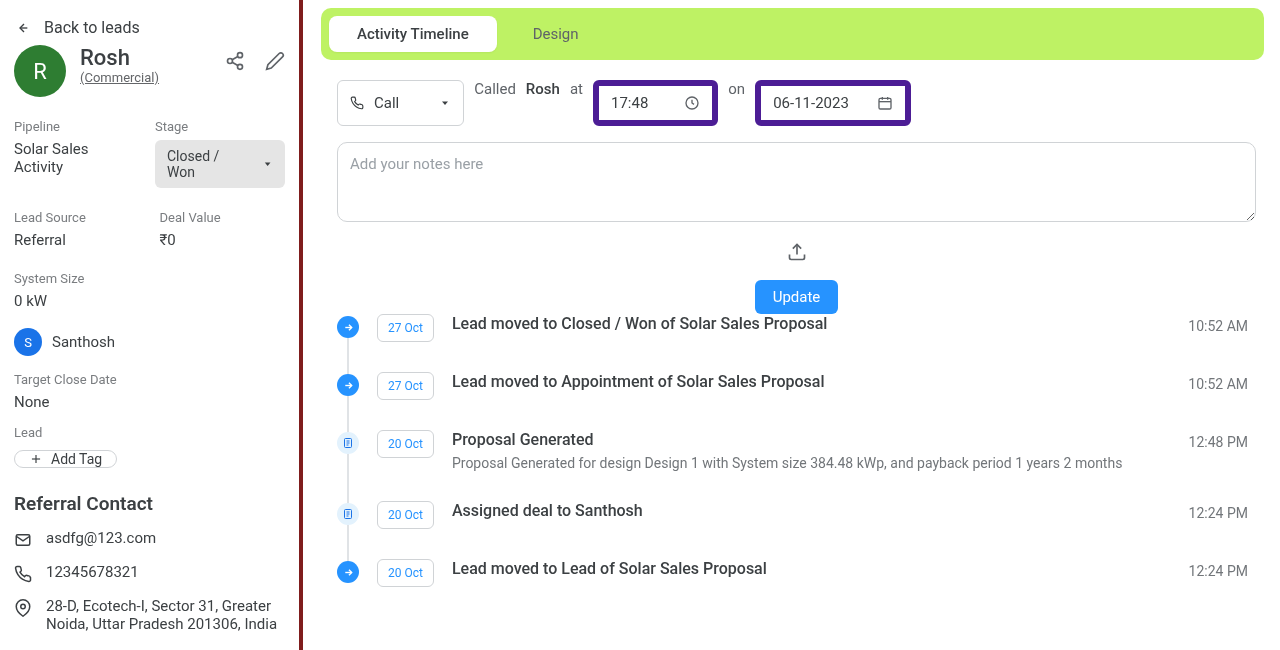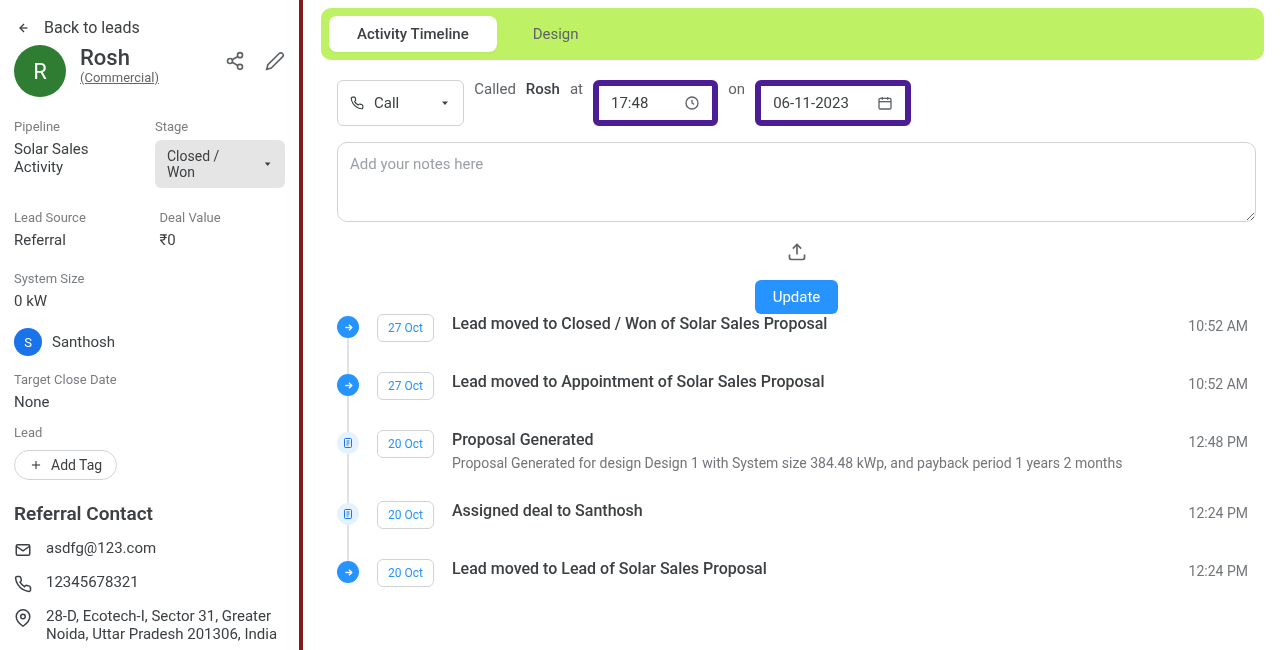--- a/index.html
+++ b/index.html
@@ -118,21 +118,21 @@
     .owner-name {
       font-size: 15px;
     }
     .add-tag-btn {
       display: inline-flex;
       align-items: center;
       gap: 8px;
       border: 1px solid #d0d3d6;
       background: #fff;
       border-radius: 20px;
-      padding: 6px 14px;
+      padding: 0 14px;
       font-size: 14px;
       color: #3c4043;
       cursor: pointer;
     }
     .section-heading {
       font-size: 19px;
       font-weight: 600;
       color: #3c4043;
       margin: 22px 0 14px 0;
     }

